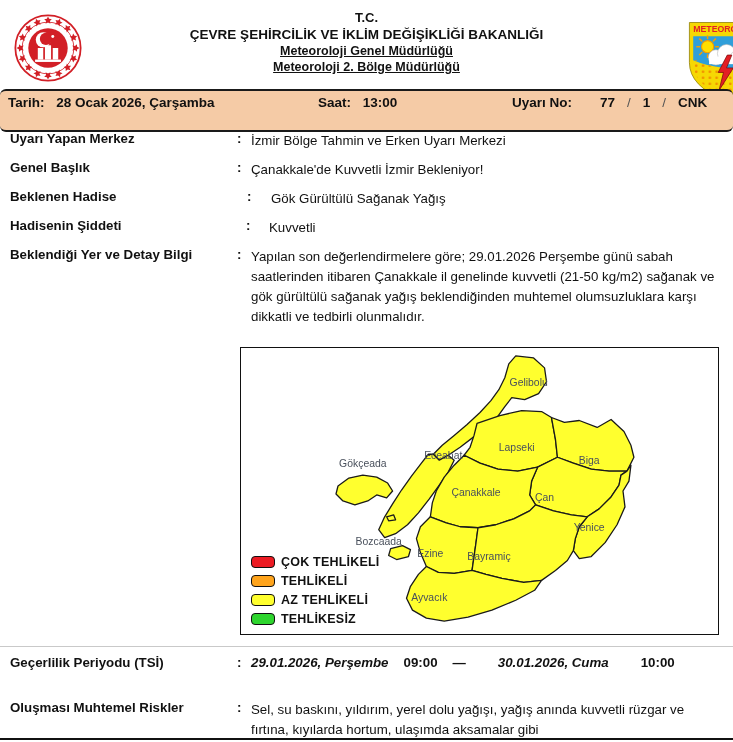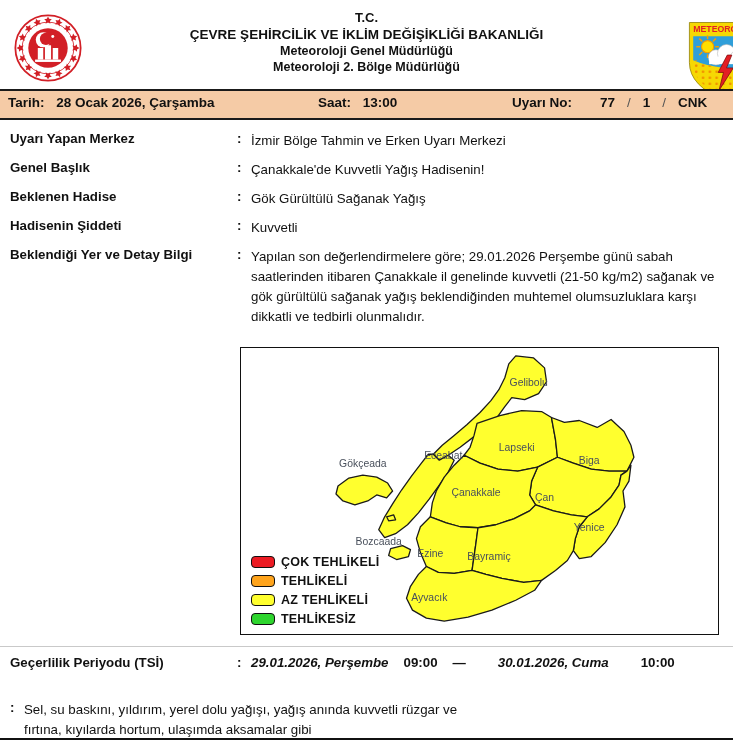--- a/index.html
+++ b/index.html
@@ -8,28 +8,28 @@
     width:733px; height:742px; position:relative;
     font-family:"Liberation Sans", sans-serif; color:#111;
     overflow:hidden;
   }
   .abs { position:absolute; }
 
   
   .header-center { left:90px; right:90px; top:10px; text-align:center; }
   .h-line1 { font-size:13px; font-weight:bold; line-height:16px; }
   .h-line2 { font-size:13.5px; font-weight:bold; line-height:17px; }
-  .h-line3, .h-line4 { font-size:12.5px; font-weight:bold; line-height:16px; }
+  .h-line3, .h-line4 { font-size:12.5px; font-weight:bold; line-height:16px;text-decoration:underline; }
 
   
   .info-bar {
-    left:0; top:89px; width:733px; height:31px;
+    left:0; top:89px; width:733px; height:43px;
     background:var(--bar-bg,#F5CBA6);
     border-top:2px solid #1a1a1a; border-bottom:2px solid #1a1a1a;
-    font-size:13.5px; font-weight:bold;
+    font-size:13.5px; font-weight:bold;border-radius:6px;
   }
   .bar-seg { position:absolute; top:4px; white-space:nowrap; }
   .seg-tarih { left:8px; }
   .seg-saat  { left:318px; }
   .seg-uyari { left:512px; display:flex; gap:12px; }
   .seg-uyari .lbl { margin-right:16px; }
   .slash { color:#555; font-weight:normal; }
   .bar-gap { display:inline-block; width:8px; }
 
   
@@ -161,28 +161,28 @@
 </div>
 
 <div class="abs frow" style="top:131px;">
   <div class="flabel">Uyarı Yapan Merkez</div>
   <div class="fcolon">:</div>
   <div class="fvalue">İzmir Bölge Tahmin ve Erken Uyarı Merkezi</div>
 </div>
 <div class="abs frow" style="top:160px;">
   <div class="flabel">Genel Başlık</div>
   <div class="fcolon">:</div>
-  <div class="fvalue">Çanakkale'de Kuvvetli Yağış Hadisenin!</div>
-</div>
-<div class="abs frow" style="top:189px;">
+  <div class="fvalue">Çanakkale'de Kuvvetli İzmir Bekleniyor!</div>
+</div>
+<div class="abs frow" style="top:189px;gap:10px;">
   <div class="flabel">Beklenen Hadise</div>
   <div class="fcolon">:</div>
   <div class="fvalue">Gök Gürültülü Sağanak Yağış</div>
 </div>
-<div class="abs frow" style="top:218px;">
+<div class="abs frow" style="top:218px;gap:9px;">
   <div class="flabel">Hadisenin Şiddeti</div>
   <div class="fcolon">:</div>
   <div class="fvalue">Kuvvetli</div>
 </div>
 <div class="abs frow" style="top:247px;">
   <div class="flabel">Beklendiği Yer ve Detay Bilgi</div>
   <div class="fcolon">:</div>
   <div class="fvalue">Yapılan son değerlendirmelere göre; 29.01.2026 Perşembe günü sabah saatlerinden itibaren Çanakkale il genelinde kuvvetli (21-50 kg/m2) sağanak ve gök gürültülü sağanak yağış beklendiğinden muhtemel olumsuzluklara karşı dikkatli ve tedbirli olunmalıdır.</div>
 </div>
 
@@ -249,17 +249,18 @@
       <span class="vgap-s"></span>
     <span class="vdash">—</span>
       <span class="vgap-l"></span>
     <span class="vdate">30.01.2026, Cuma</span>
       <span class="vgap-l"></span>
     <span class="vtime">10:00</span>
   </div>
 </div>
 
 <div class="abs frow" style="top:700px;">
+  <div class="flabel">Oluşması Muhtemel Riskler</div>
   <div class="fcolon">:</div>
   <div class="fvalue">Sel, su baskını, yıldırım, yerel dolu yağışı, yağış anında kuvvetli rüzgar ve fırtına, kıyılarda hortum, ulaşımda aksamalar gibi</div>
 </div>
 
 <div class="abs bottom-rule"></div>
 
 </body></html>

